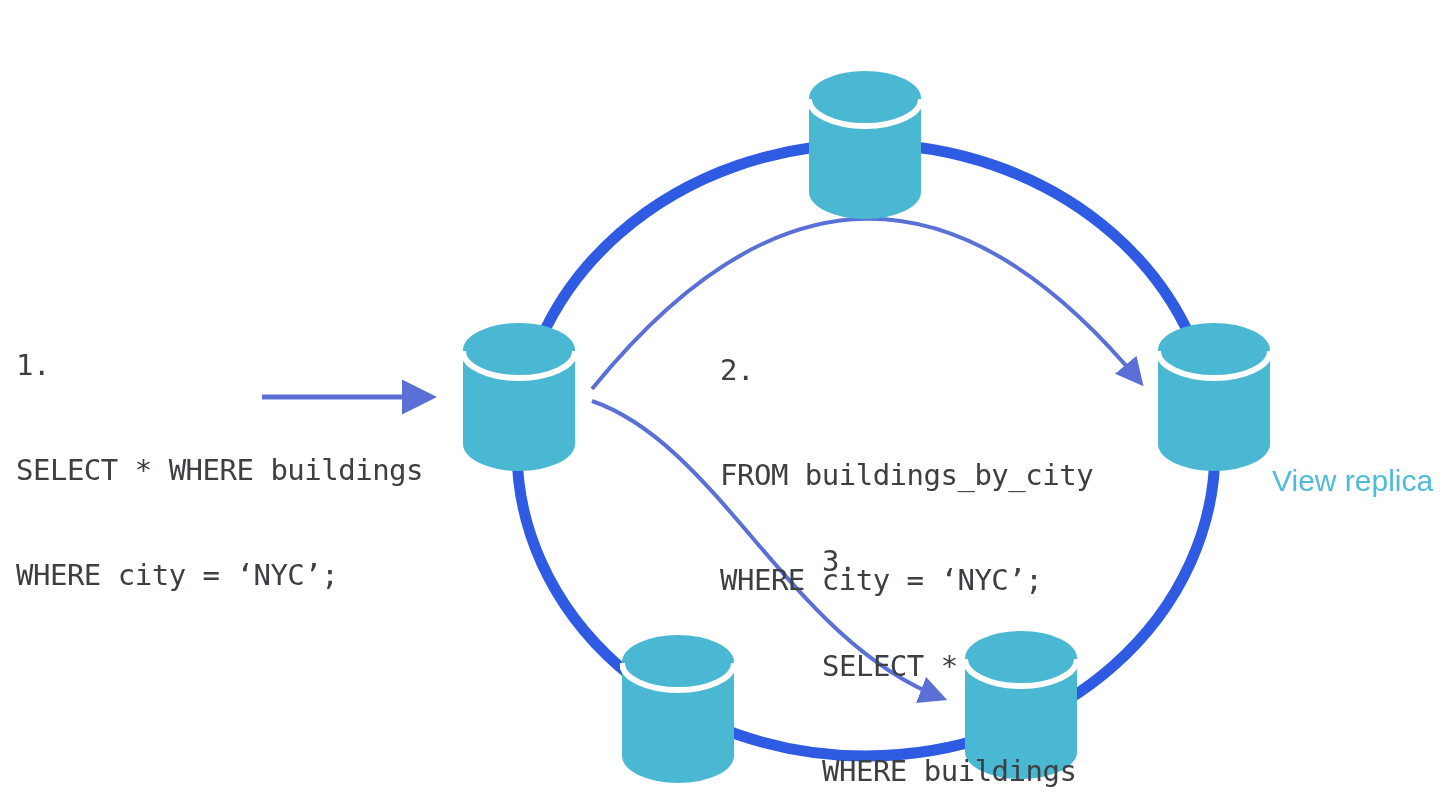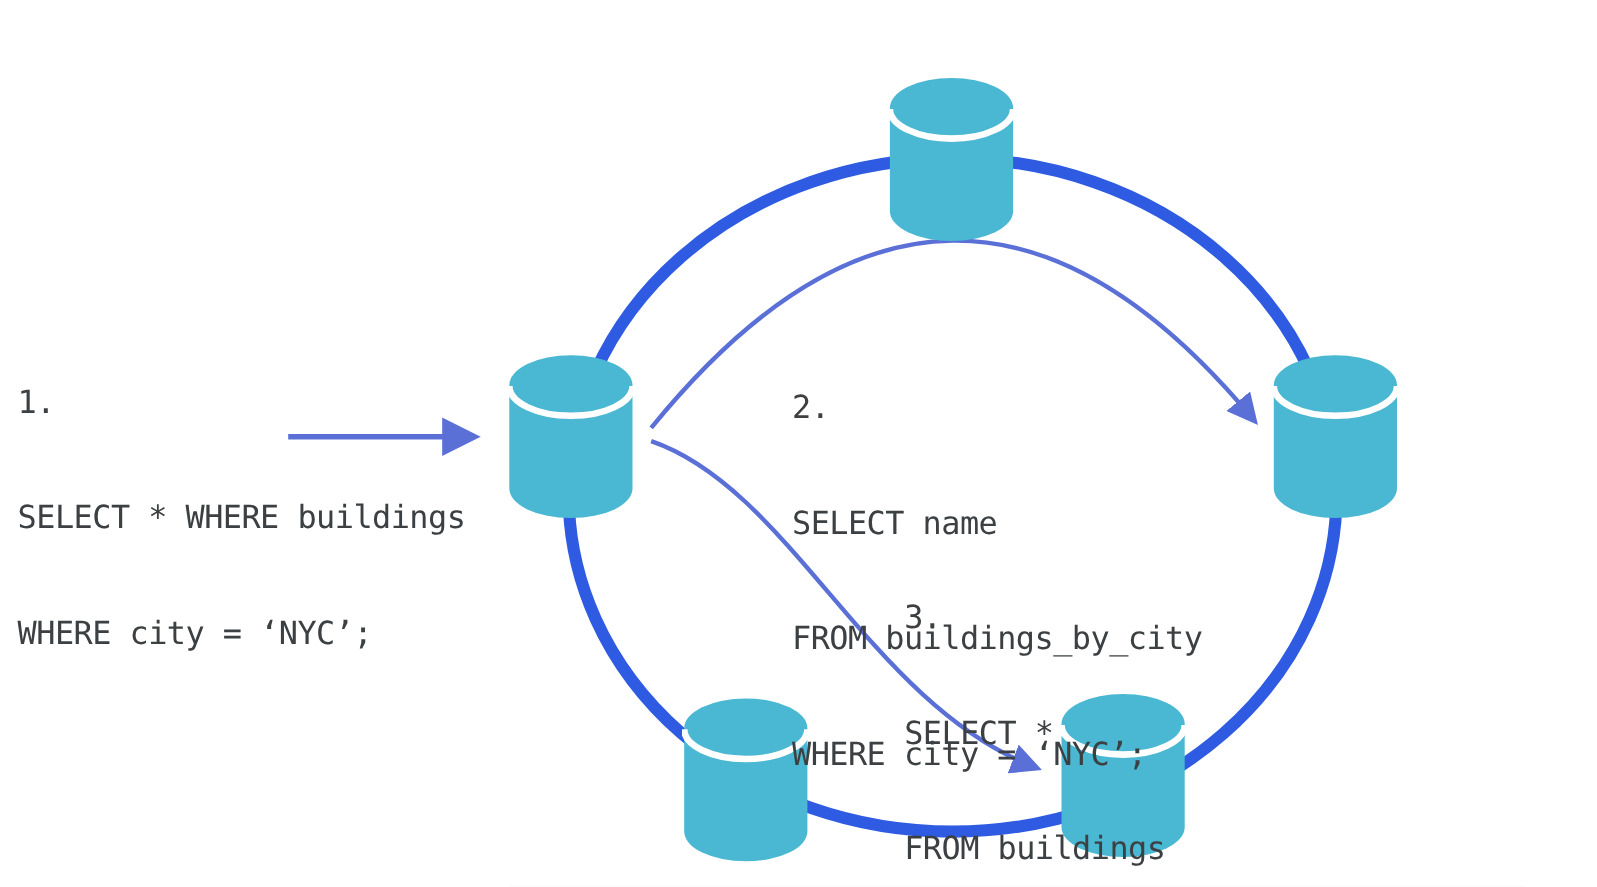--- a/index.html
+++ b/index.html
@@ -83,26 +83,26 @@
   </svg>
 
   <div class="code" style="left:16px; top:278px;">
     <div>1.</div>
     <div>SELECT * WHERE buildings</div>
     <div>WHERE city = ‘NYC’;</div>
   </div>
 
   <div class="code" style="left:720px; top:283px;">
     <div>2.</div>
-    <div>SELECT name</div>
     <div>FROM buildings_by_city</div>
     <div>WHERE city = ‘NYC’;</div>
   </div>
 
   <div class="code" style="left:822px; top:474px;">
     <div>3.</div>
     <div>SELECT *</div>
-    <div>FROM buildings</div>
+    <div>WHERE buildings</div>
     
   </div>
 
+  <div class="node-label" style="left:1272px; top:464px;">View replica</div>
 
 </div>
 
 </body></html>

